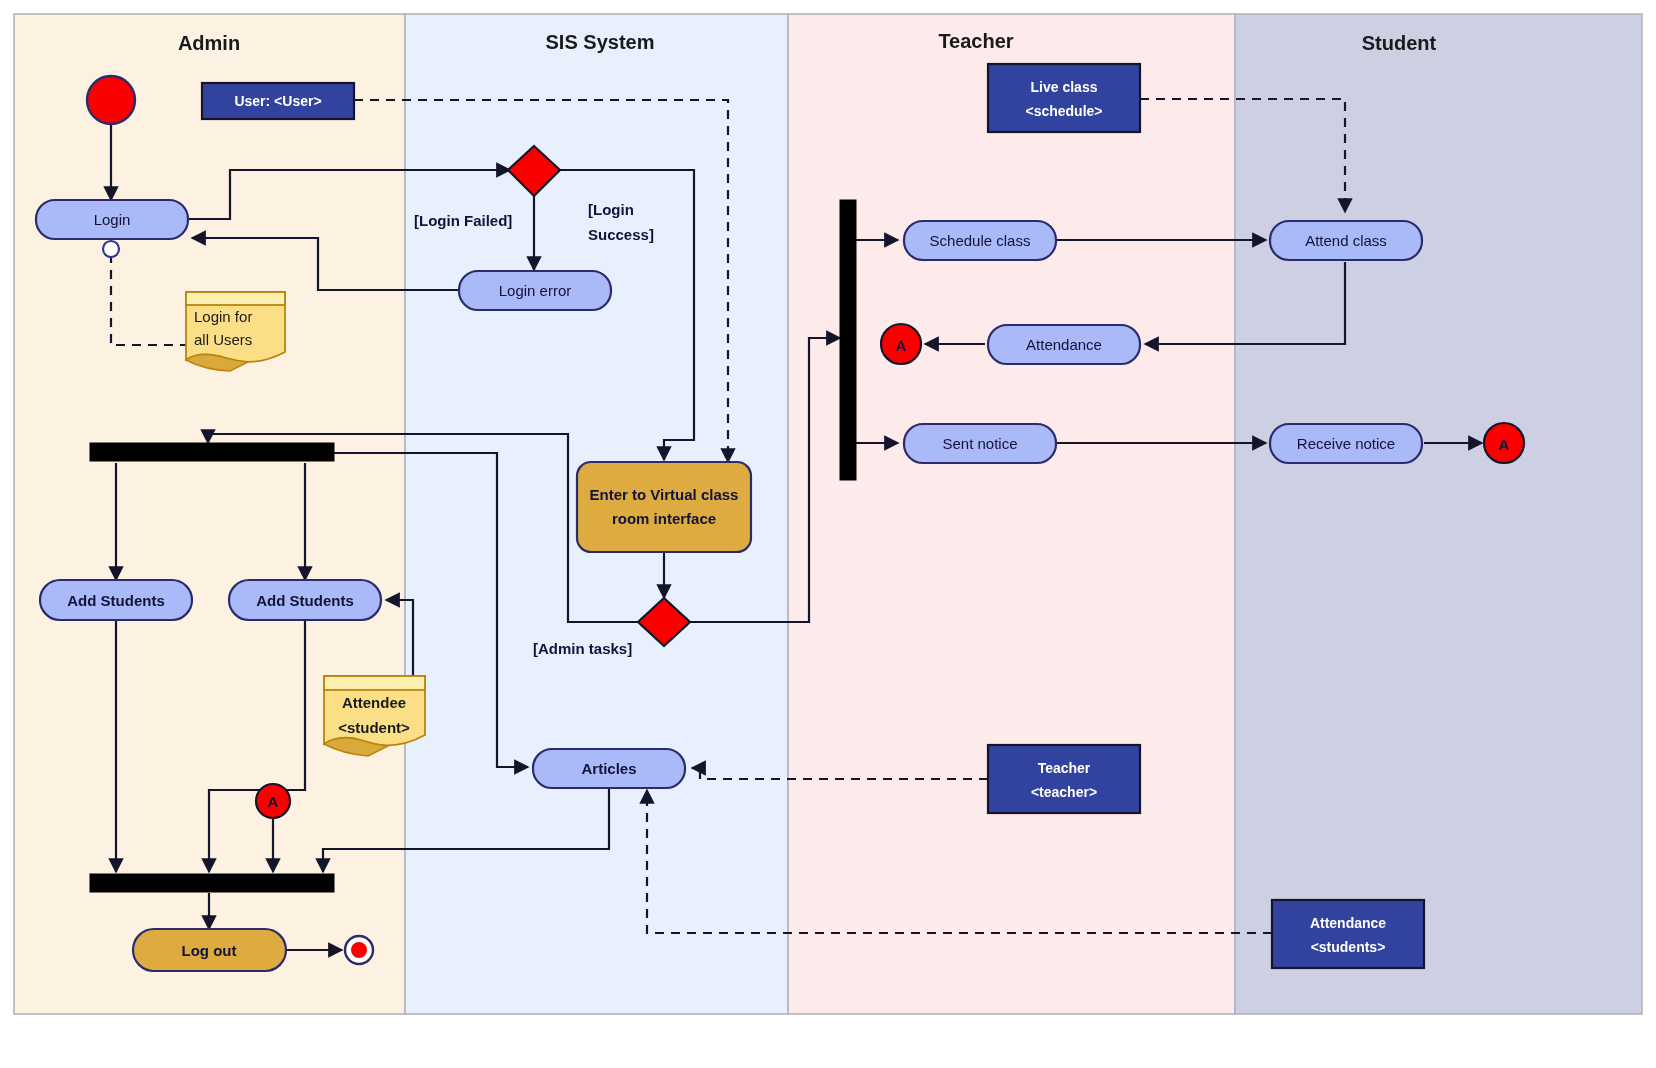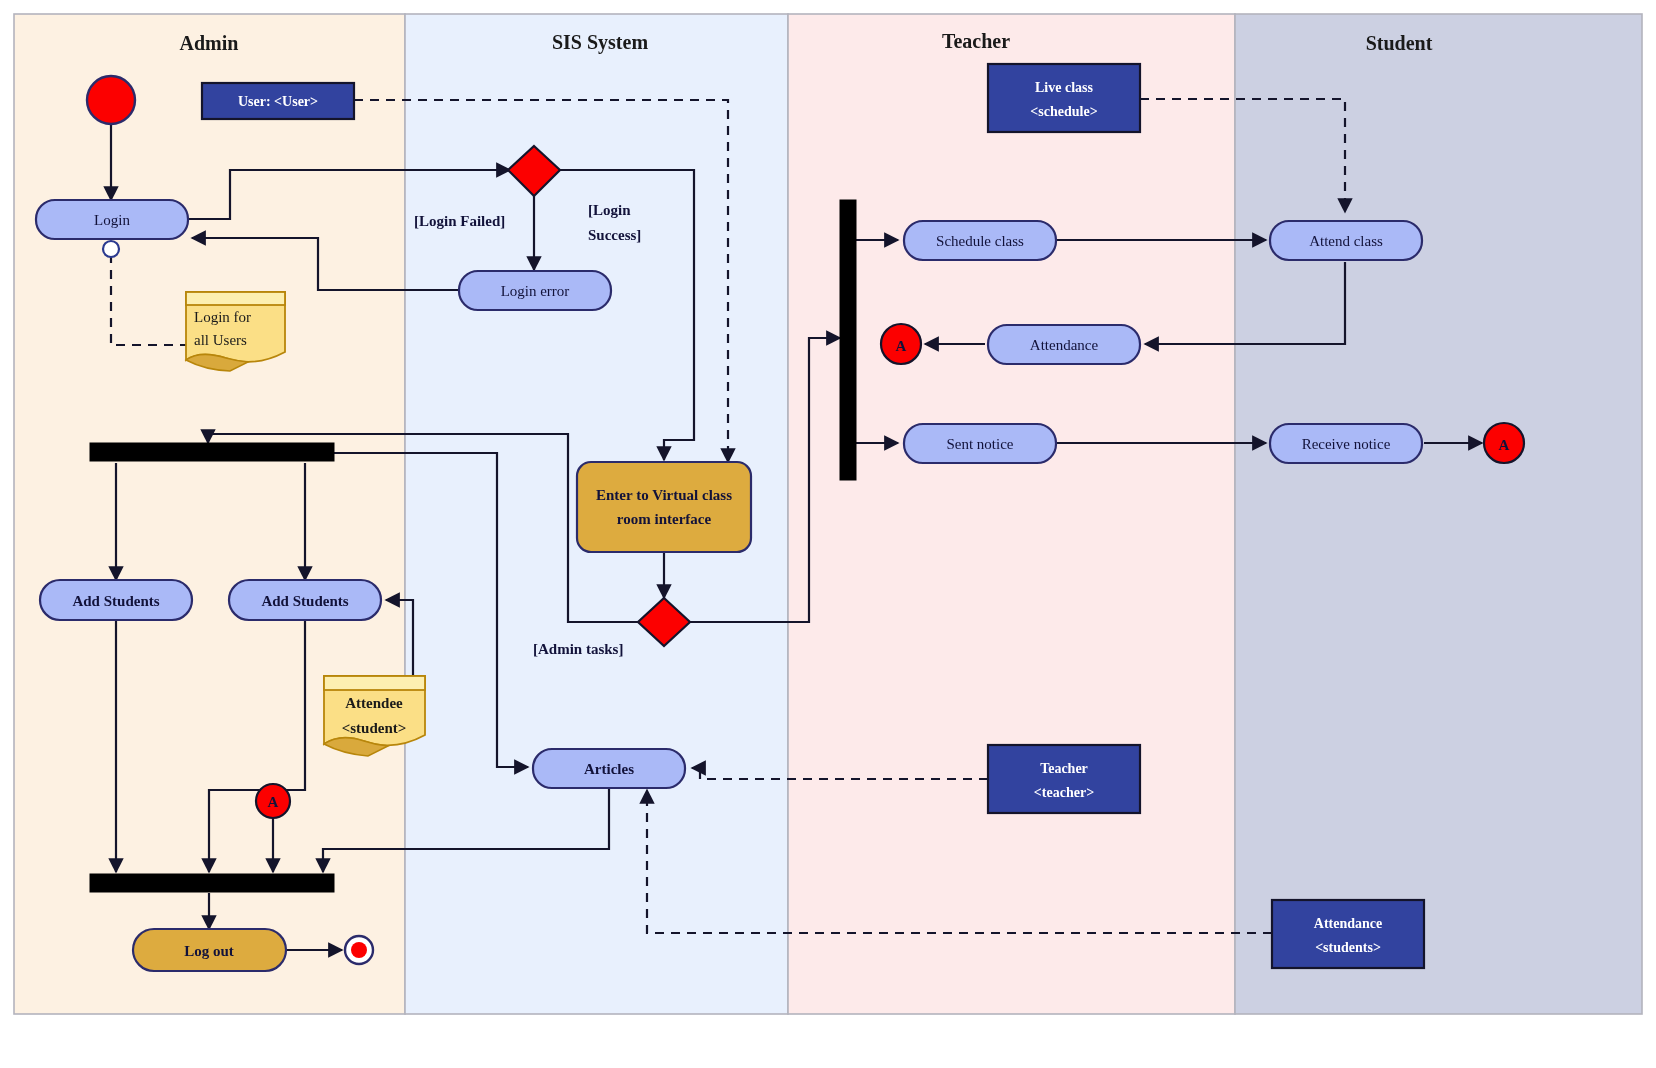--- a/index.html
+++ b/index.html
@@ -5,21 +5,21 @@
   html, body {
     margin: 0;
     padding: 0;
     background: #ffffff;
   }
   #canvas {
     position: relative;
     width: 1656px;
     height: 1068px;
     background: #ffffff;
-    font-family: Liberation Serif, serif;
+    font-family: Liberation Sans, sans-serif;
     overflow: hidden;
   }
   #diagram-svg {
     position: absolute;
     left: 0;
     top: 0;
     width: 1656px;
     height: 1068px;
   }
   .lane-title {

